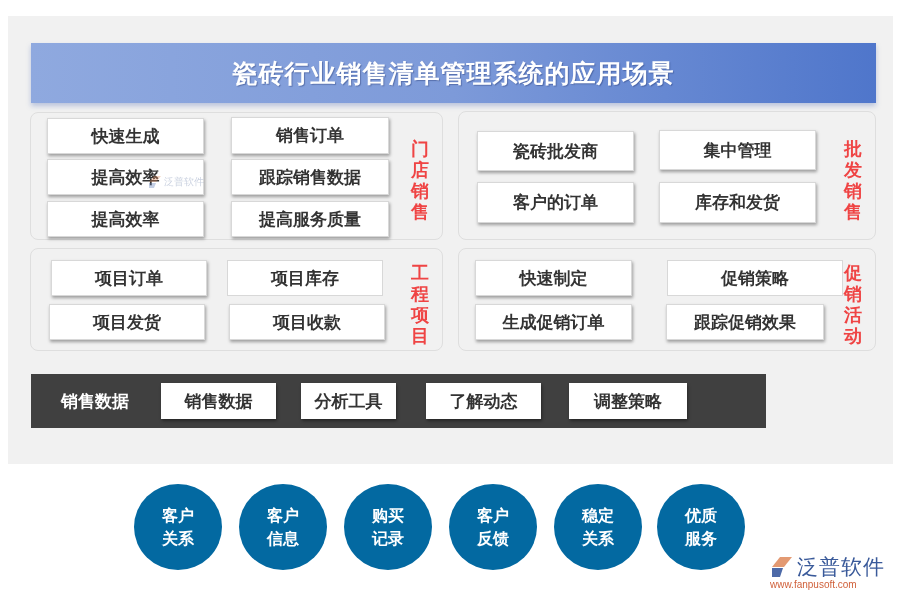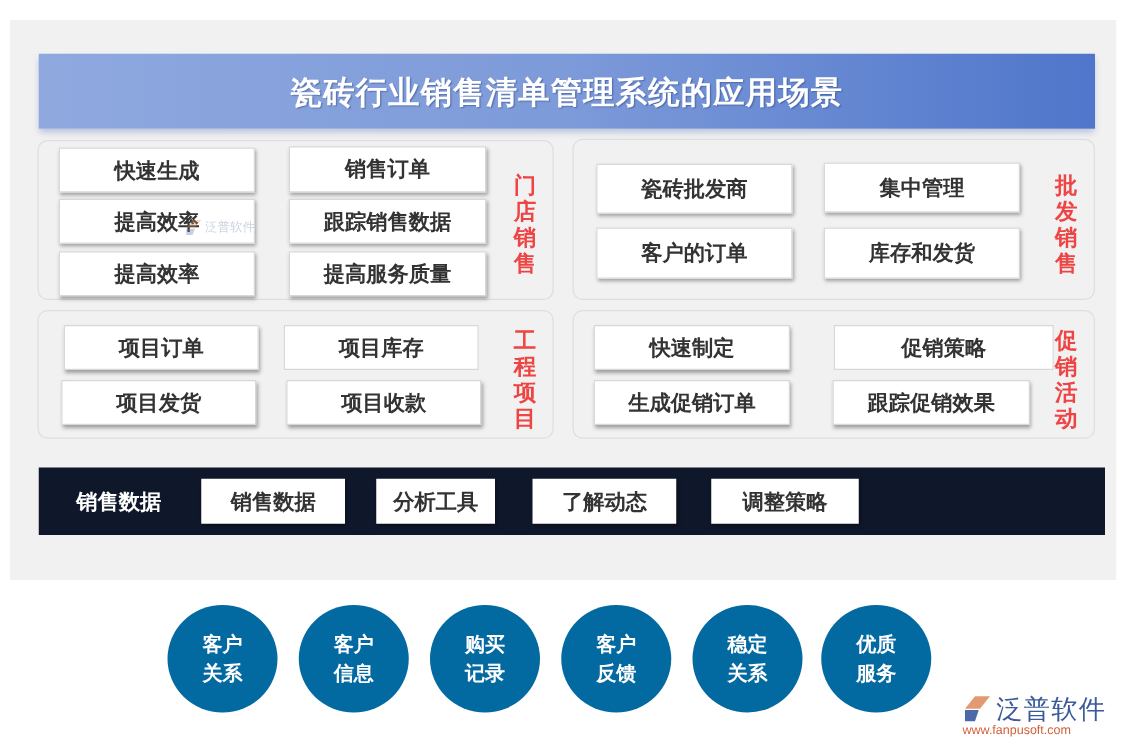--- a/index.html
+++ b/index.html
@@ -27,21 +27,21 @@
     position: absolute; background: #ffffff; border: 1px solid #d8d8d8;
     box-shadow: 1px 2px 3px rgba(0,0,0,0.35);
     display: flex; align-items: center; justify-content: center;
     font-size: 17px; font-weight: bold; color: #333333;
   }
   .vlabel {
     position: absolute; width: 20px; color: #ef4444; font-weight: bold; font-size: 18px;
     line-height: 21px; text-align: center; word-break: break-all;
   }
   .data-bar {
-    position: absolute; left: 31px; top: 374px; width: 853px; height: 54px; background: #0f172a; text-align: center;
+    position: absolute; left: 31px; top: 374px; width: 735px; height: 54px; background: #404040; text-align: center;
   }
   .data-bar .lbl {
     position: absolute; left: 30px; top: 0; height: 54px; display: flex; align-items: center;
     color: #ffffff; font-size: 17px; font-weight: bold;
   }
   .dbox {
     position: absolute; top: 9px; height: 36px; background: #ffffff;
     box-shadow: 1px 2px 3px rgba(0,0,0,0.4);
     display: flex; align-items: center; justify-content: center;
     font-size: 17px; font-weight: bold; color: #333333;

